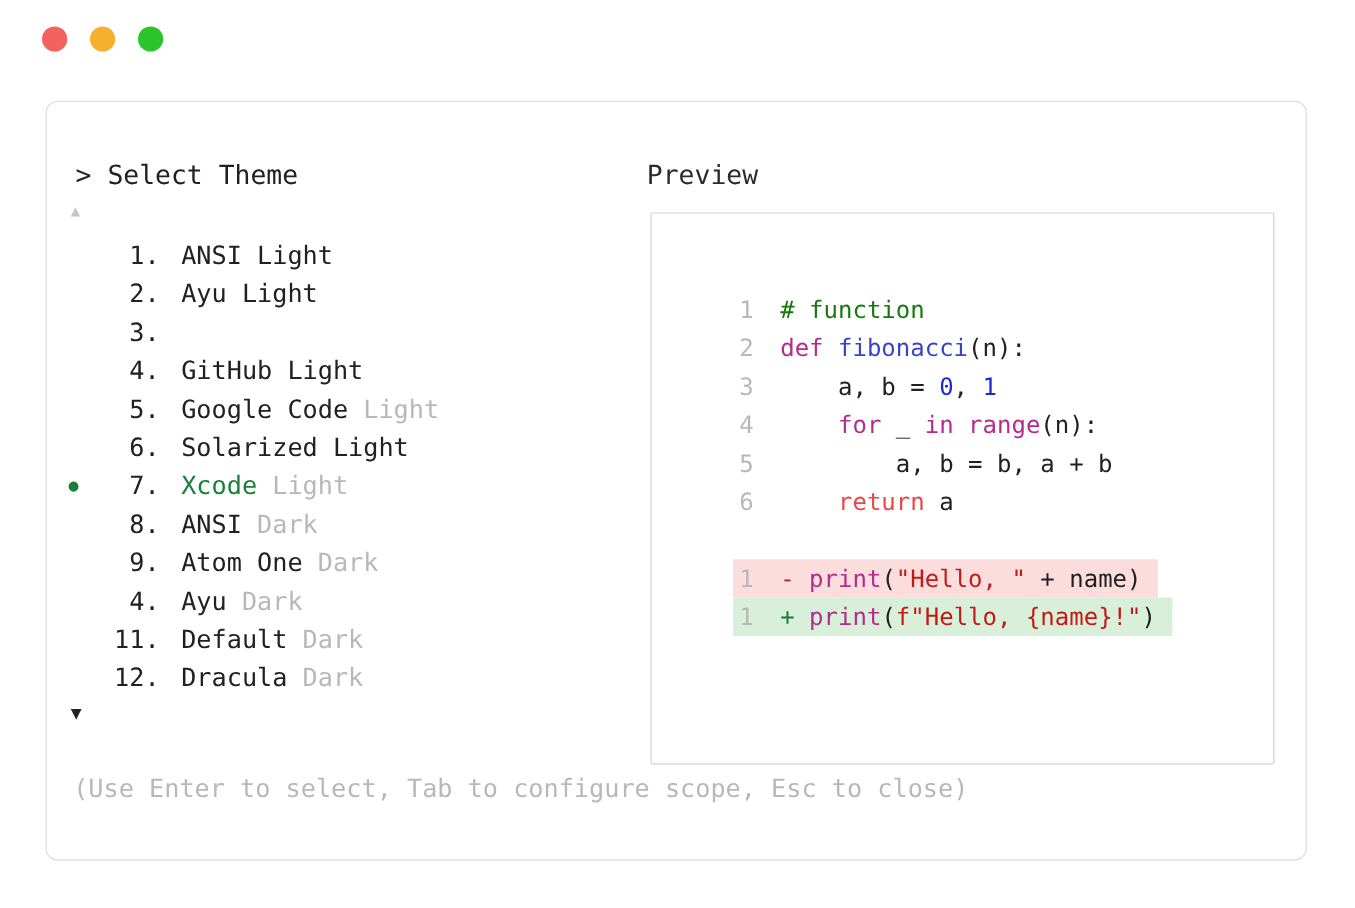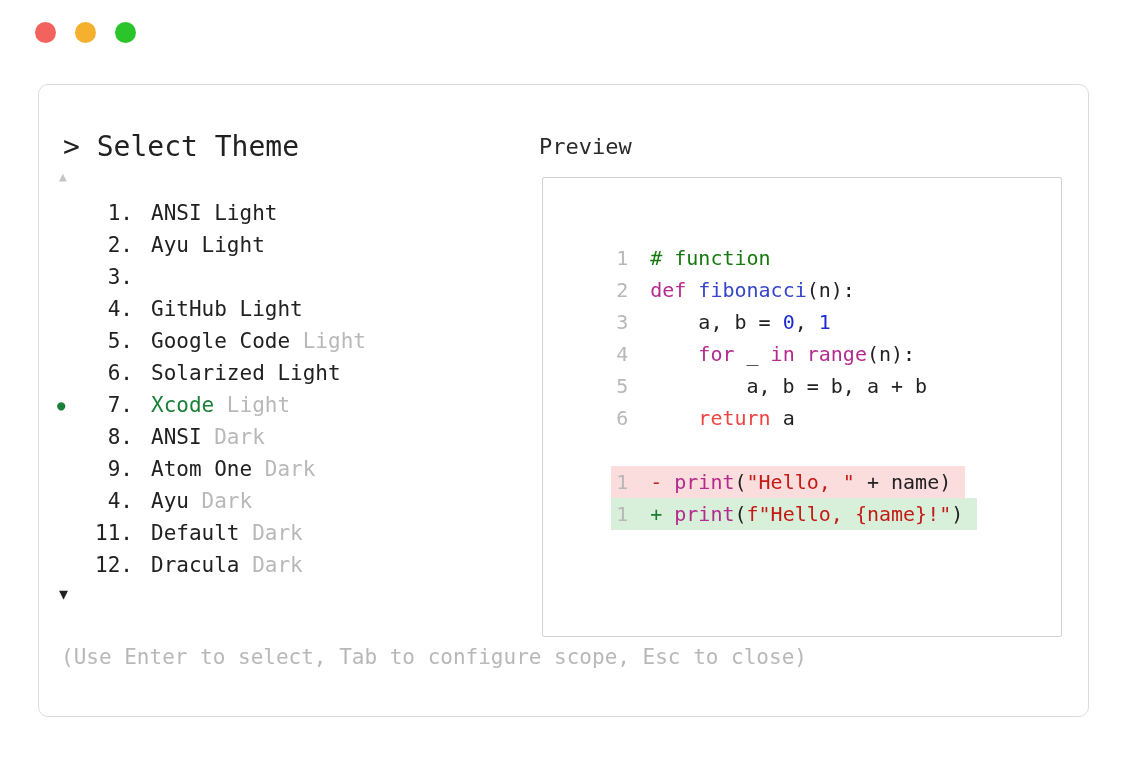--- a/index.html
+++ b/index.html
@@ -19,21 +19,21 @@
   .dot.green  { background:var(--c-traffic-green,#2bc52b); }
 
   
   .panel {
     position:absolute; left:38px; top:84px; width:1051px; height:633px;
     border:1.5px solid #dcdcdc; border-radius:10px; background:#ffffff;
   }
 
   .prompt {
     position:absolute; left:24px; top:48px;
-    font-size:28px; line-height:28px; color:var(--c-text,#212121);
+    font-size:22px; line-height:28px; color:var(--c-text,#212121);
     white-space:pre;
   }
   .scroll-up {
     position:absolute; left:20px; top:84px;
     font-size:13px; color:#c6c6c6; line-height:16px;
   }
   .scroll-down {
     position:absolute; left:20px; top:500px;
     font-size:15px; color:#222222; line-height:18px;
   }

